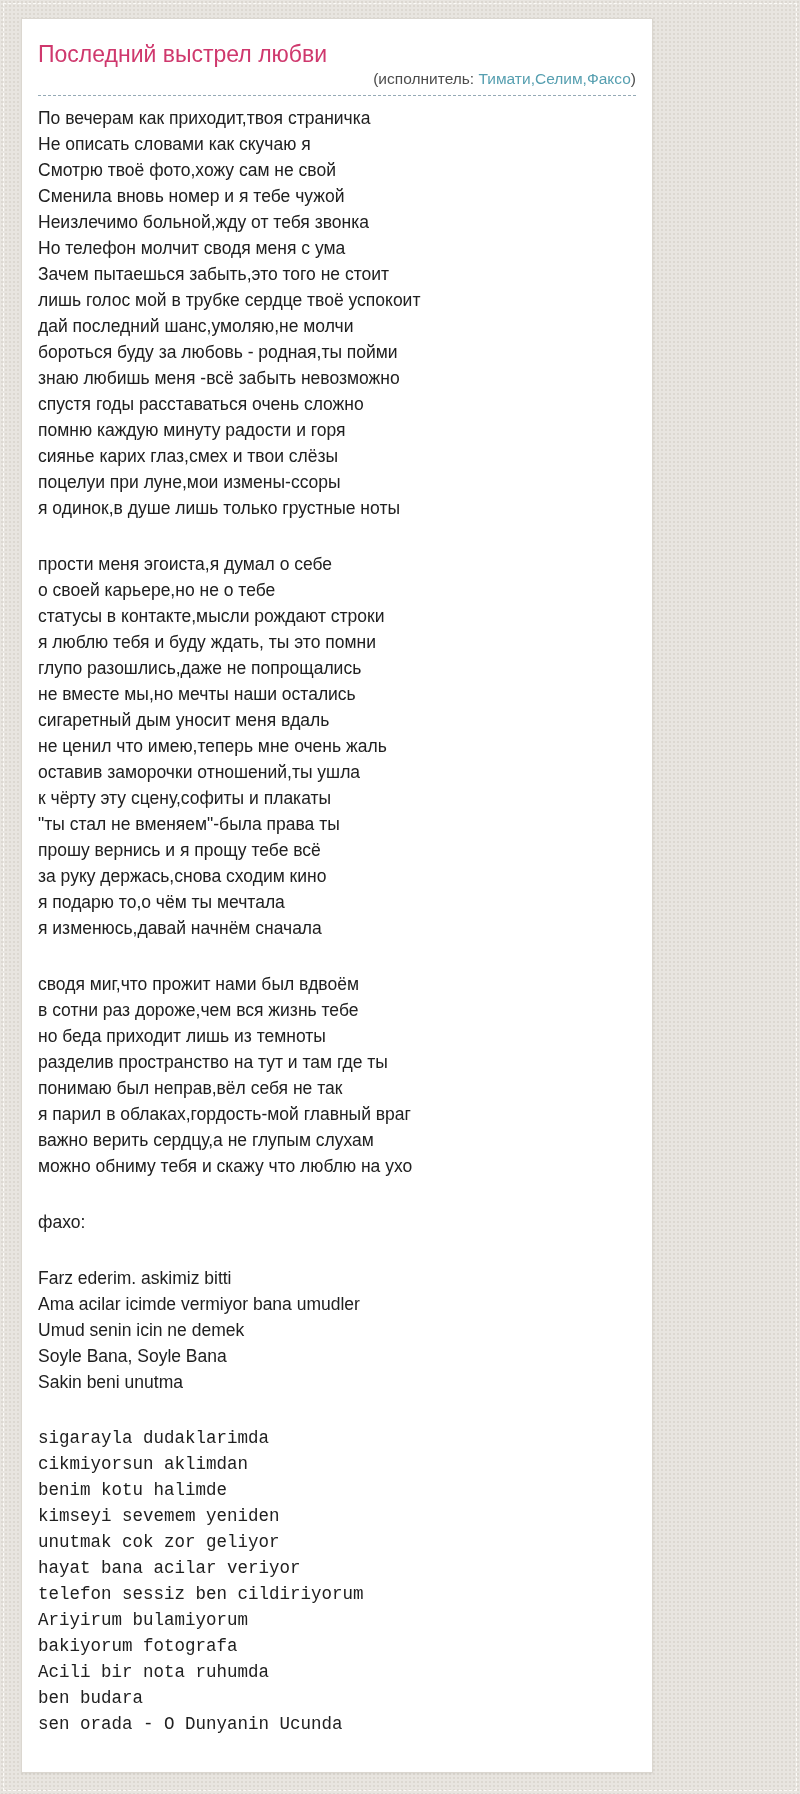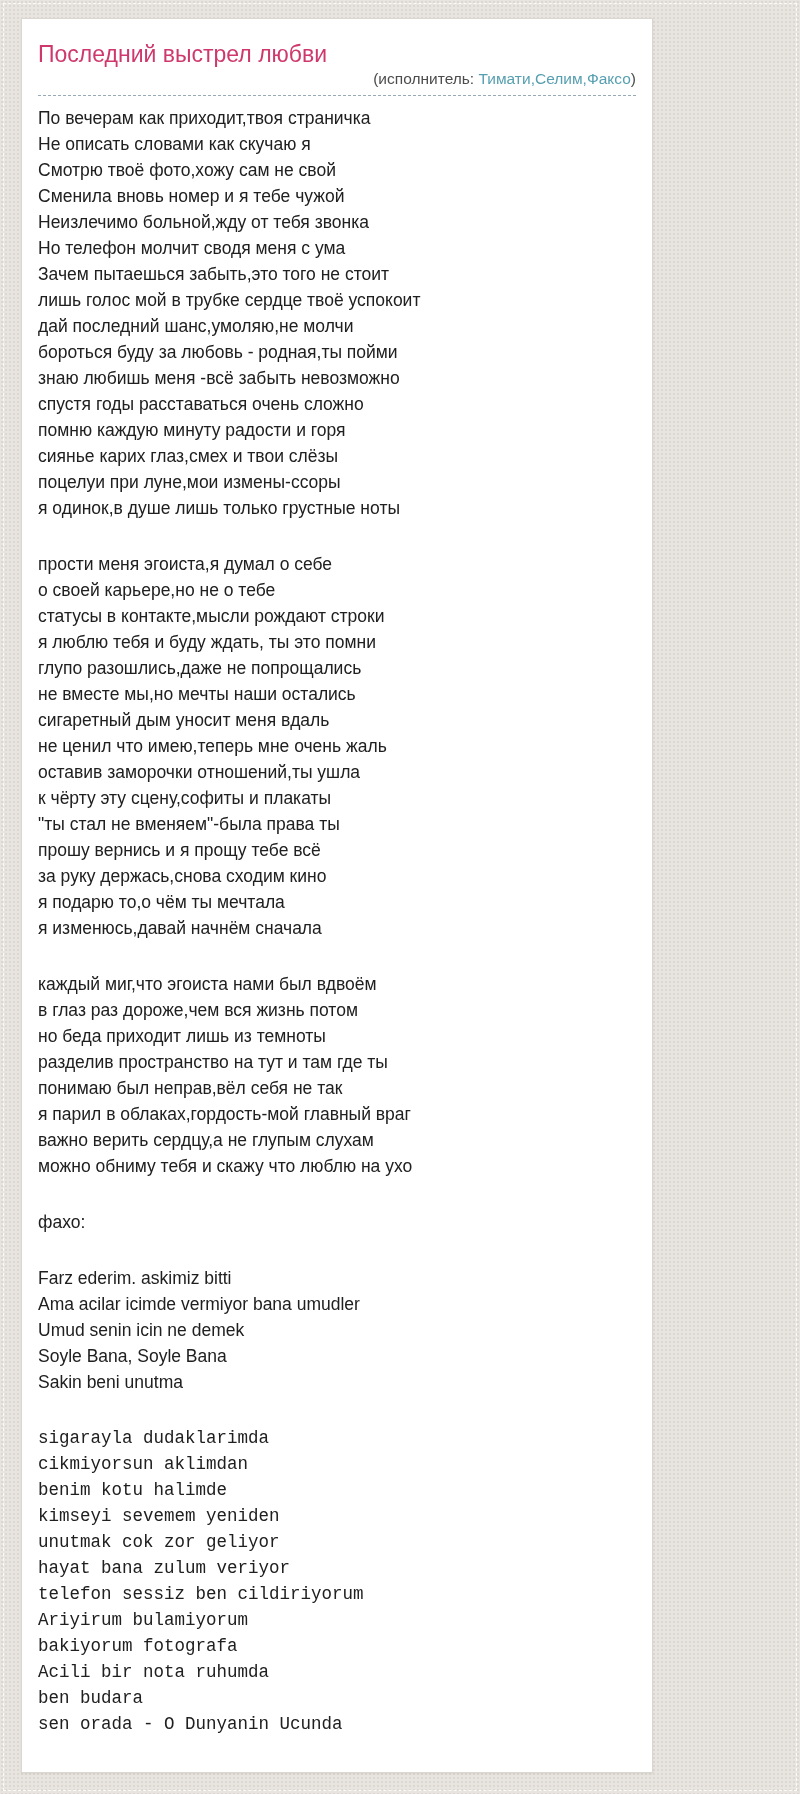--- a/index.html
+++ b/index.html
@@ -100,22 +100,22 @@
         <div class="line">не ценил что имею,теперь мне очень жаль</div>
         <div class="line">оставив заморочки отношений,ты ушла</div>
         <div class="line">к чёрту эту сцену,софиты и плакаты</div>
         <div class="line">"ты стал не вменяем"-была права ты</div>
         <div class="line">прошу вернись и я прощу тебе всё</div>
         <div class="line">за руку держась,снова сходим кино</div>
         <div class="line">я подарю то,о чём ты мечтала</div>
         <div class="line">я изменюсь,давай начнём сначала</div>
       </div>
       <div class="stanza">
-        <div class="line">каждый миг,что эгоиста нами был вдвоём</div>
-        <div class="line">в глаз раз дороже,чем вся жизнь потом</div>
+        <div class="line">сводя миг,что прожит нами был вдвоём</div>
+        <div class="line">в сотни раз дороже,чем вся жизнь тебе</div>
         <div class="line">но беда приходит лишь из темноты</div>
         <div class="line">разделив пространство на тут и там где ты</div>
         <div class="line">понимаю был неправ,вёл себя не так</div>
         <div class="line">я парил в облаках,гордость-мой главный враг</div>
         <div class="line">важно верить сердцу,а не глупым слухам</div>
         <div class="line">можно обниму тебя и скажу что люблю на ухо</div>
       </div>
       <div class="stanza">
         <div class="line">фахо:</div>
       </div>
@@ -125,21 +125,21 @@
         <div class="line">Umud senin icin ne demek</div>
         <div class="line">Soyle Bana, Soyle Bana</div>
         <div class="line">Sakin beni unutma</div>
       </div>
       <div class="stanza">
         <div class="line">sigarayla dudaklarimda</div>
         <div class="line">cikmiyorsun aklimdan</div>
         <div class="line">benim kotu halimde</div>
         <div class="line">kimseyi sevemem yeniden</div>
         <div class="line">unutmak cok zor geliyor</div>
-        <div class="line">hayat bana zulum veriyor</div>
+        <div class="line">hayat bana acilar veriyor</div>
         <div class="line">telefon sessiz ben cildiriyorum</div>
         <div class="line">Ariyirum bulamiyorum</div>
         <div class="line">bakiyorum fotografa</div>
         <div class="line">Acili bir nota ruhumda</div>
         <div class="line">ben budara</div>
         <div class="line">sen orada - O Dunyanin Ucunda</div>
       </div>
     </div>
 </div>
 

